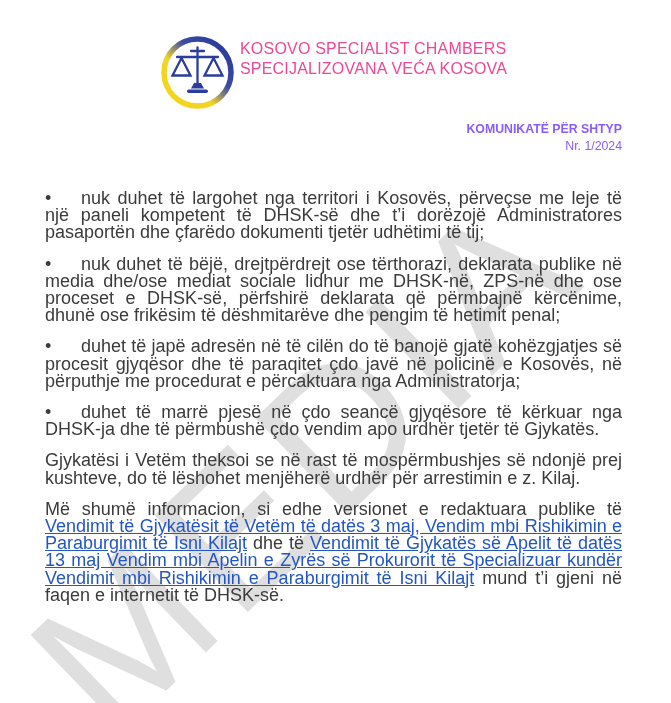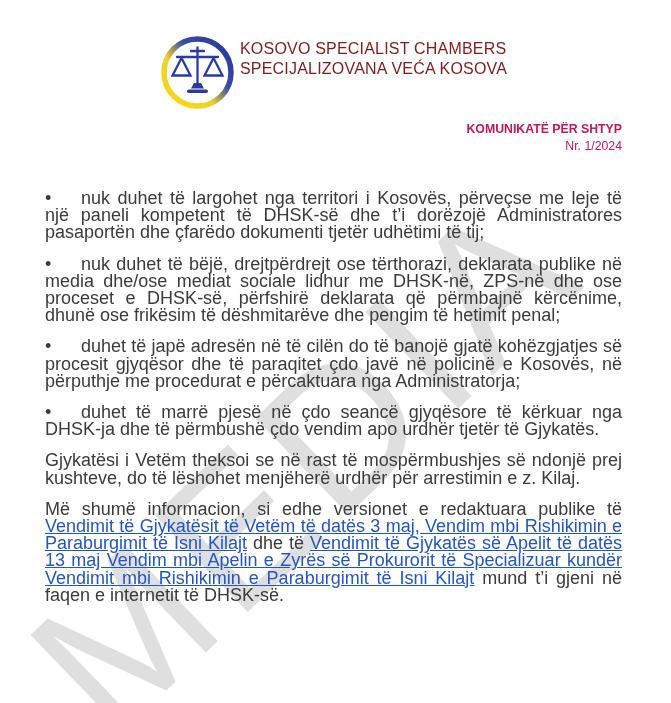--- a/index.html
+++ b/index.html
@@ -20,26 +20,26 @@
     font-weight:400;
     color:#dfdfdf;
     white-space:nowrap;
     z-index:0;
     user-select:none;
   }
   
   .logo{position:absolute;left:160px;top:35px;z-index:1;}
   .org{
     position:absolute;left:240px;top:39px;z-index:1;
-    color:#7f1d1d;font-size:16px;line-height:19.5px;
+    color:#ec4899;font-size:16px;line-height:19.5px;
     letter-spacing:.2px;white-space:nowrap;
   }
   .meta{
     position:absolute;right:49px;top:121px;z-index:1;
-    text-align:right;color:#be185d;
+    text-align:right;color:#8b5cf6;
     font-size:12.3px;line-height:17.4px;white-space:nowrap;
   }
   .meta .title{font-weight:bold;}
   
   .doc-body{
     position:absolute;left:45px;top:190px;width:577px;z-index:1;
     color:#3b3b3b;font-size:18px;line-height:17.2px;
     text-align:justify;
   }
   .doc-body p{margin:0 0 14px 0;}

